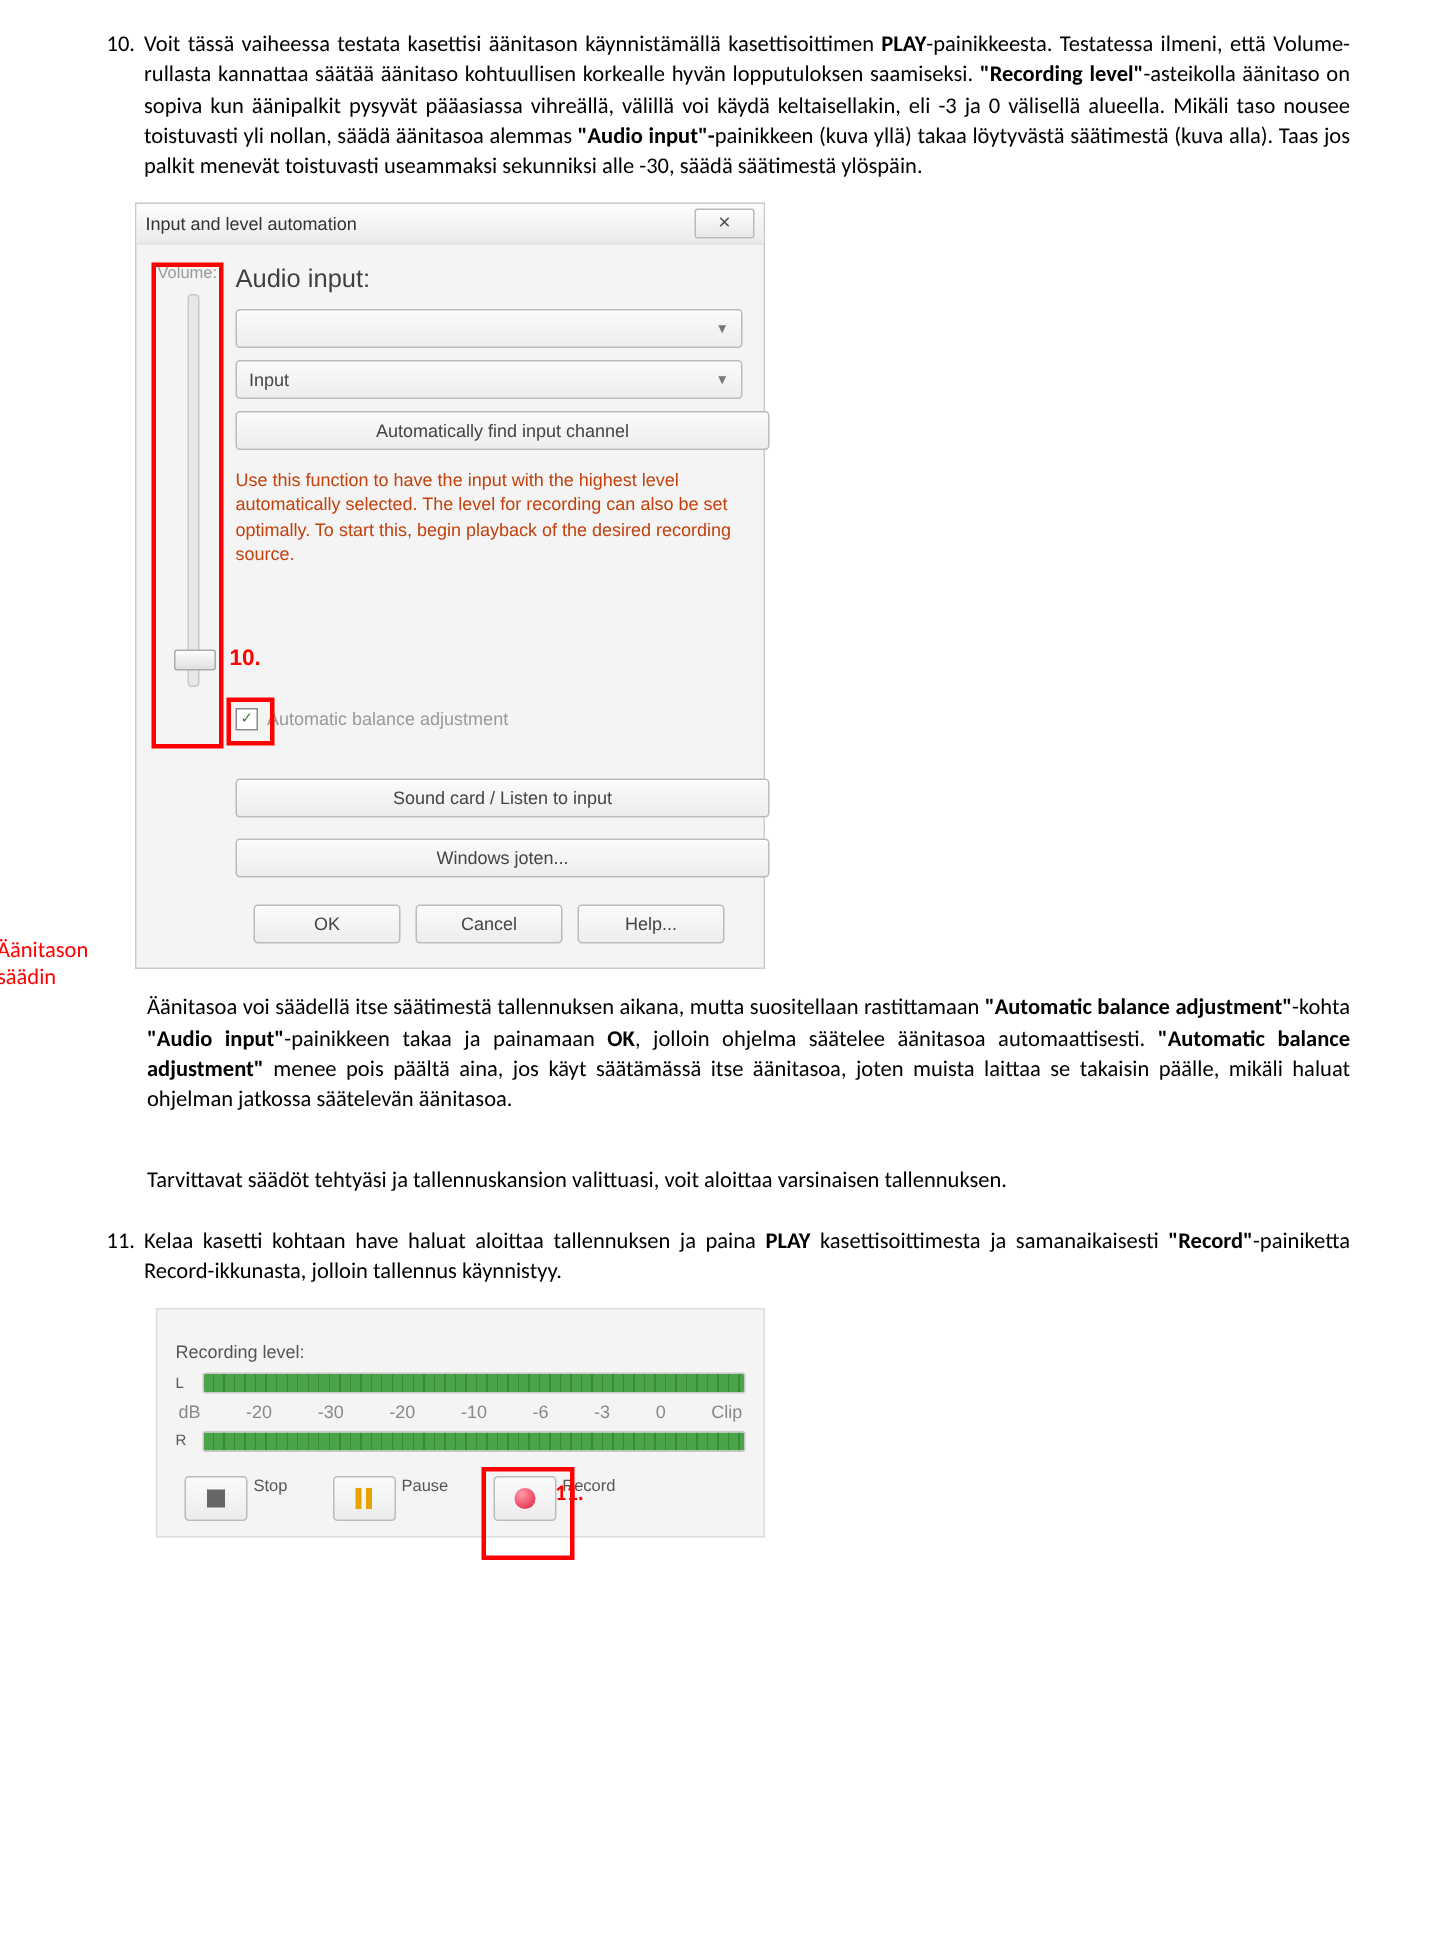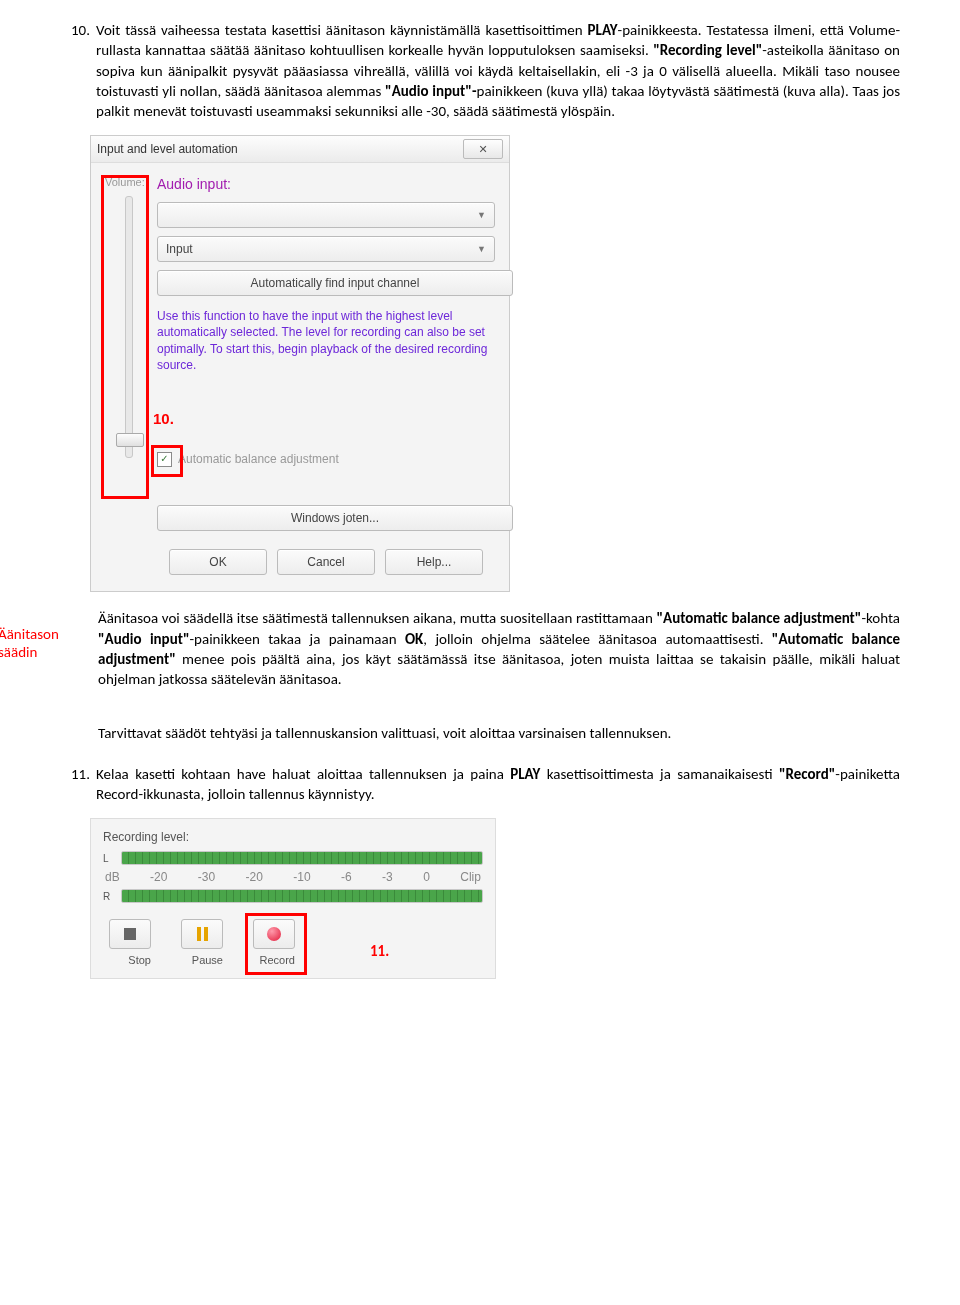--- a/index.html
+++ b/index.html
@@ -16,40 +16,40 @@
 .dlg .titlebar{height:26px;display:flex;align-items:center;padding:0 6px;background:linear-gradient(#fdfdfd,#ebebeb);border-bottom:1px solid #ddd}
 .dlg .title{flex:1}
 .dlg .closebtn{width:38px;height:18px;border:1px solid #bbb;border-radius:2px;background:linear-gradient(#fefefe,#e8e8e8);display:flex;align-items:center;justify-content:center;font-family:Arial;font-size:11px;color:#555}
 .dlg .body{padding:12px 14px 16px 14px;display:flex;gap:4px;position:relative}
 .dlg .leftcol{width:48px;position:relative}
 .dlg .vol-label{color:#999;font-size:11px;margin-bottom:6px}
 .dlg .slider-track{width:6px;height:260px;margin:0 auto;background:#e8e8e8;border:1px solid #c8c8c8;border-radius:3px;position:relative}
 .dlg .slider-thumb{position:absolute;left:-10px;bottom:10px;width:26px;height:12px;background:linear-gradient(#fdfdfd,#e0e0e0);border:1px solid #aaa;border-radius:2px}
 .dlg .red-vol-box{position:absolute;left:-4px;top:0;width:42px;height:318px;border:3px solid #ff0000;pointer-events:none}
 .dlg .rightcol{flex:1;display:flex;flex-direction:column;gap:8px}
-.dlg label{font-size:14px;color:#a21caf}
+.dlg label{font-size:17px;color:#404040}
 .dlg .combo,.dlg .wbtn{height:24px;border:1px solid #bbb;border-radius:3px;background:linear-gradient(#fbfbfb,#ededed);display:flex;align-items:center;padding:0 8px;font-size:12px;color:#444;box-shadow:0 1px 0 #fff inset}
 .dlg .combo{justify-content:space-between}
 .dlg .combo .chev{font-size:9px;color:#777}
 .dlg .wbtn{justify-content:center;width:100%}
-.dlg .desc{font-size:12px;color:#6d28d9;line-height:1.35;margin:4px 0 10px 0}
+.dlg .desc{font-size:12px;color:#c2410c;line-height:1.35;margin:4px 0 26px 0}
 .dlg .chk-row{display:flex;align-items:center;gap:6px;position:relative;margin-top:14px}
 .dlg .chk{width:13px;height:13px;border:1px solid #8a8a8a;background:#fff;display:flex;align-items:center;justify-content:center;font-size:10px;color:#3a7a3a}
 .dlg .red-chk-box{position:absolute;left:-6px;top:-6px;width:26px;height:26px;border:3px solid #ff0000;pointer-events:none}
 .dlg .bottom-row{display:flex;gap:10px;justify-content:center;margin-top:10px}
 .dlg .bottom-row .wbtn{width:80px}
 
 
-.recfig{margin-left:30px;width:380px;background:#f4f4f4;border:1px solid #ddd;padding:10px 12px 6px 12px;font-family:"Segoe UI",Tahoma,Arial,sans-serif;font-size:11px;color:#555;position:relative}
+.recfig{margin-left:44px;width:380px;background:#f4f4f4;border:1px solid #ddd;padding:20px 12px 6px 12px;font-family:"Segoe UI",Tahoma,Arial,sans-serif;font-size:11px;color:#555;position:relative}
 .recfig .lbl{font-size:12px;margin-bottom:4px}
 .recfig .meter{height:12px;border:1px solid #c8c8c8;background:repeating-linear-gradient(to right,#4aa54a 0 6px,#3a8a3a 6px 7px);border-radius:2px;margin:2px 0}
 .recfig .meter.top{background:repeating-linear-gradient(to right,#4aa54a 0 6px,#3a8a3a 6px 7px)}
 .recfig .scale{display:flex;justify-content:space-between;font-size:12px;color:#888;margin:2px 2px}
 .recfig .btns{display:flex;gap:30px;justify-content:flex-start;margin:14px 0 4px 6px}
-.recfig .tbtn{display:flex;flex-direction:column;align-items:flex-end;gap:4px;font-size:11px;color:#555}
+.recfig .tbtn{display:flex;align-items:flex-start;gap:4px;font-size:11px;color:#555}
 .recfig .sq{width:40px;height:28px;border:1px solid #bbb;border-radius:3px;background:linear-gradient(#fbfbfb,#ececec);display:flex;align-items:center;justify-content:center}
 .stop-ic{width:12px;height:12px;background:#666}
 .pause-ic{display:flex;gap:3px}
 .pause-ic span{width:4px;height:14px;background:#e6a400}
 .rec-ic{width:14px;height:14px;border-radius:50%;background:radial-gradient(circle at 35% 30%,#ff9aab,#e11b3a)}
 .recfig .red-rec-box{position:absolute;border:3px solid #ff0000;pointer-events:none}
 </style>
 </head>
 <body>
 
@@ -100,20 +100,23 @@
           <div style="height:10px"></div>
           <div class="red-anno" style="margin-left:-4px">10.</div>
           <div class="chk-row">
             <div class="chk">
                 <span>✓</span>
               </div>
             <span style="color:#999">Automatic balance adjustment</span>
             <div class="red-chk-box"></div>
           </div>
           <div style="height:16px"></div>
+          <div class="wbtn">
+              <span>Sound card / Listen to input</span>
+            </div>
           <div class="wbtn" style="margin-top:6px">
               <span>Windows joten...</span>
             </div>
           <div class="bottom-row">
             <div class="wbtn">
                 <span>OK</span>
               </div>
             <div class="wbtn">
                 <span>Cancel</span>
               </div>

